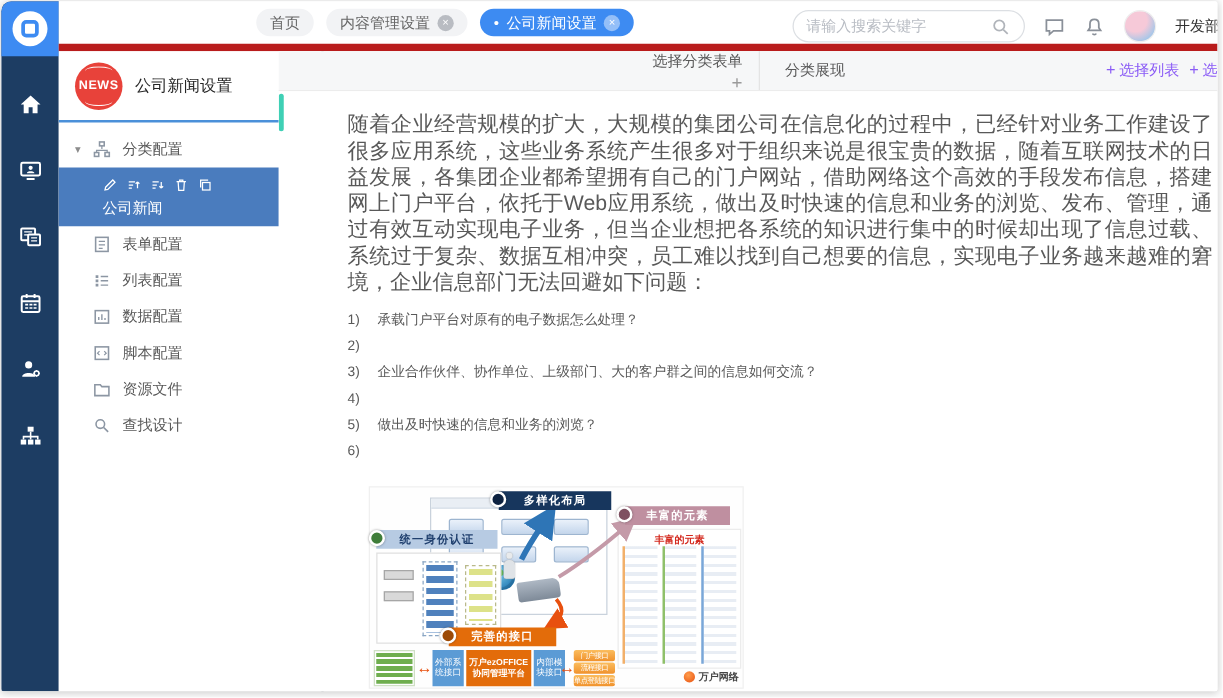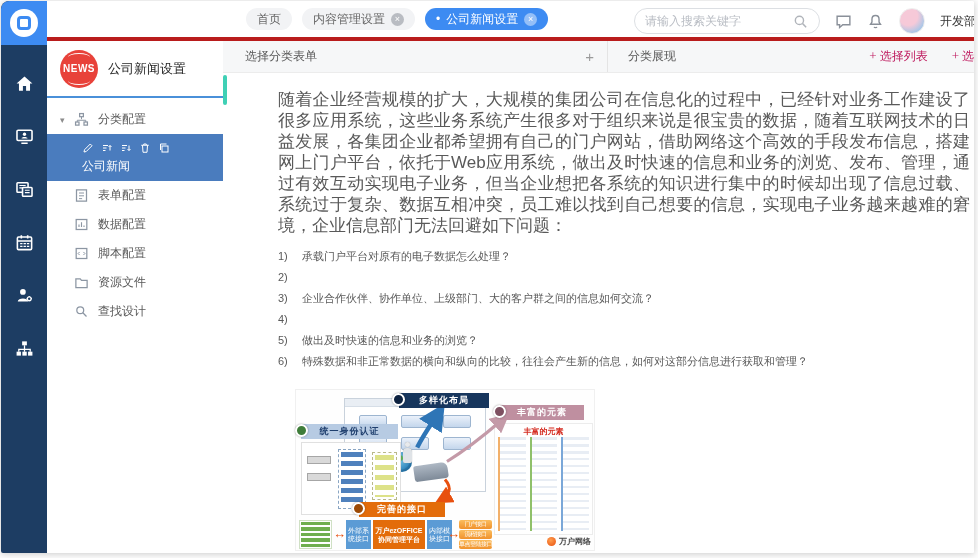--- a/index.html
+++ b/index.html
@@ -11,21 +11,21 @@
   
   .rail { position:absolute; left:0; top:0; width:46px; height:100%; background:#1d3d63; }
   .logo-sq { width:46px; height:44px; background:#3d8bf2; display:flex; align-items:center; justify-content:center; border-radius:8px 0 0 0; }
   .logo-glyph { width:28px; height:28px; background:#fff; border-radius:50%; display:flex; align-items:center; justify-content:center; }
   .logo-glyph i { display:block; width:14px; height:14px; border:3px solid #3d8bf2; border-radius:4px; }
   .rail-items { display:flex; flex-direction:column; align-items:center; gap:33px; padding-top:28px; }
   .rail-btn { width:20px; height:20px; display:flex; align-items:center; justify-content:center; cursor:pointer; }
   .rail-btn svg { width:19px; height:19px; }
 
   
-  .topbar { position:absolute; left:46px; top:0; right:0; height:40px; background:#fff; border-bottom:4px solid #b91c1c; display:flex; align-items:center;padding-left:41px; }
+  .topbar { position:absolute; left:46px; top:0; right:0; height:40px; background:#fff; border-bottom:6px solid #b91c1c; display:flex; align-items:center; }
   .tabs { display:flex; gap:10px; margin-left:158px; }
   .pill { height:22px; border-radius:11px; background:#f2f3f5; color:#666; font-size:12px; display:flex; align-items:center; padding:0 11px; gap:6px; cursor:pointer; white-space:nowrap; }
   .pill.active { background:#3d8bf2; color:#fff; }
   .pill .dot { font-size:12px; line-height:1; }
   .pill .cls { width:13px; height:13px; border-radius:50%; background:#b9bcc2; color:#fff; font-size:9px; line-height:13px; text-align:center; display:inline-block; }
   .pill.active .cls { background:rgba(255,255,255,.45); }
   .top-right { position:absolute; right:0; top:0; height:40px; display:flex; align-items:center; gap:15px; padding-right:0; }
   .search { width:186px; height:26px; border:1px solid #dcdfe3; border-radius:14px; display:flex; align-items:center; padding:0 10px; gap:6px; }
   .search input { border:none; outline:none; flex:1; font-size:12px; color:#333; background:transparent; min-width:0; }
   .search input::placeholder { color:#b9bdc4; }
@@ -50,25 +50,25 @@
   .mi .lbl { flex:1; }
   .mi .plus { color:#9a9a9a; font-size:14px; font-weight:300; }
   .sel { background:#4a7cbe; color:#fff; padding:6px 12px 6px 35px; cursor:pointer; }
   .sel .tools { display:flex; gap:7px; align-items:center; height:15px; }
   .sel .tools svg { width:12px; height:12px; display:block; }
   .sel .slbl { font-size:12px; color:#fff; margin-top:3px; }
 
   
   .content { position:absolute; left:222px; top:40px; right:0; bottom:0; background:#fff; }
   .chead { height:32px; background:#f6f7f8; border-bottom:1px solid #ececec; display:flex; font-size:12px; color:#595959; }
-  .chead-left { width:385px; border-right:1px solid #e4e4e4; display:flex; align-items:center; padding:0 13px 0 22px; }
+  .chead-left { width:385px; border-right:1px solid #e4e4e4; display:flex; align-items:flex-end; padding:0 13px 0 22px;flex-direction:column; }
   .chead-right { flex:1; display:flex; align-items:center; padding:0 0 0 20px; }
   .chead .sp { flex:1; }
   .chead .plus { color:#9a9a9a; font-size:15px; font-weight:300; cursor:pointer; }
-  .chead .act { color:#be185d; cursor:pointer; white-space:nowrap; margin-left:24px;font-family:Liberation Serif, serif; }
+  .chead .act { color:#8b5cf6; cursor:pointer; white-space:nowrap; margin-left:8px; }
   .chead .act .p { font-size:13px; margin-right:3px; }
   .chead-right .act:last-child { margin-right:-12px; }
 
   .doc { position:absolute; left:0; top:32px; right:0; bottom:0; background:#fff; overflow:hidden; padding:16px 28px 0 55px; }
   .vthumb { position:absolute; left:0; top:2px; width:4px; height:30px; background:#3fd0b5; border-radius:2px; }
   .doc h1 { font-size:16.5px; color:#333; font-weight:bold; margin-bottom:17px; letter-spacing:.5px; }
   .doc .para { font-size:17px; color:#595959; line-height:21px; text-align:justify; width:692px; }
   .qlist { margin-top:10px; }
   .qi { font-size:11px; color:#595959; line-height:21px; display:flex; }
   .qi .no { width:24px; flex:none; }
@@ -284,20 +284,30 @@
                 <path d="M8 8h8M8 12.5h8M8 17h5" stroke="#8c96a3" stroke-width="1.6"></path>
               </svg>
             </span>
         <span class="lbl">表单配置</span>
         <span class="plus">+</span>
       </div>
       <div class="mi">
         <span class="caret empty">▾</span>
         <span class="micon">
               <svg viewBox="0 0 24 24">
+                <path d="M4 5h3.5v3.5H4zM4 10.5h3.5V14H4zM4 16h3.5v3.5H4z" fill="#8c96a3"></path>
+                <path d="M10.5 6.8h9.5M10.5 12.2h9.5M10.5 17.7h9.5" stroke="#8c96a3" stroke-width="1.8"></path>
+              </svg>
+            </span>
+        <span class="lbl">列表配置</span>
+      </div>
+      <div class="mi">
+        <span class="caret empty">▾</span>
+        <span class="micon">
+              <svg viewBox="0 0 24 24">
                 <rect x="3.5" y="4" width="17" height="16" fill="none" stroke="#8c96a3" stroke-width="2"></rect>
                 <path d="M8 16v-4M12 16V8.5M16 16v-2.5" stroke="#8c96a3" stroke-width="1.8"></path>
               </svg>
             </span>
         <span class="lbl">数据配置</span>
         <span class="plus">+</span>
       </div>
       <div class="mi">
         <span class="caret empty">▾</span>
         <span class="micon">
@@ -364,21 +374,20 @@
             </div>
         <div class="qi">
               <span class="no">4)</span>
             </div>
         <div class="qi">
               <span class="no">5)</span>
               <span>做出及时快速的信息和业务的浏览？</span>
             </div>
         <div class="qi">
               <span class="no">6)</span>
-              <span>特殊数据和非正常数据的横向和纵向的比较，往往会产生新的信息，如何对这部分信息进行获取和管理？</span>
             </div>
       </div>
 
       <div class="diag">
         <div class="win">
           <div class="tb"></div>
           <div class="folders">
                 <i></i>
                 <i></i>
                 <i></i>

